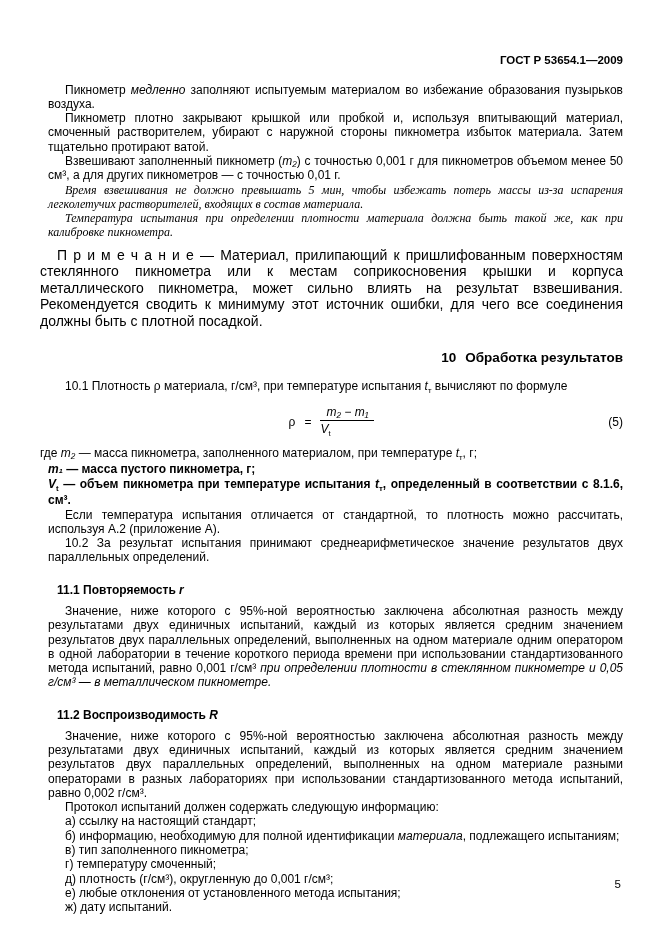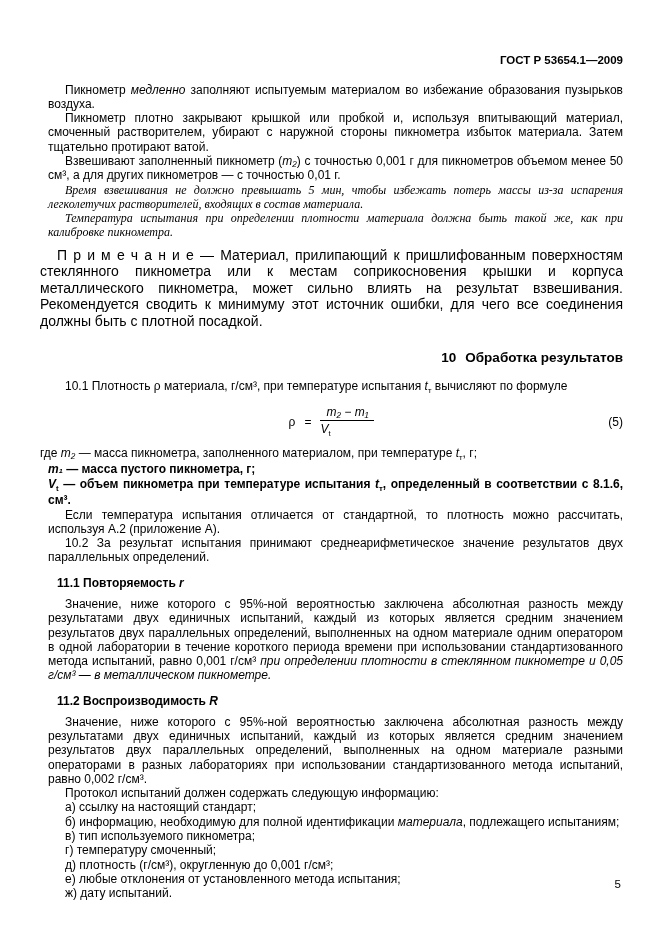--- a/index.html
+++ b/index.html
@@ -12,21 +12,21 @@
   }
   .doc-header { text-align:right; font-weight:700; font-size:11.5px; margin-bottom:15px; }
   p { margin:0; }
   .indent { text-indent:17px;margin-left:8px; }
   .italic { font-style:italic;font-family:Liberation Serif, serif; }
   em, .var { font-style:italic; }
   sub { font-size:0.65em; }
   .note { font-size:14px; line-height:1.18; margin-top:7px; text-indent:17px; }
   h2.section { font-size:13.5px; font-weight:700; margin:21px 0 13px; text-indent:17px; text-align:right; }
   .h-num { margin-right:9px; }
-  .subhead { font-weight:700; margin:11px 0 7px; text-indent:17px; text-align:left; }
+  .subhead { font-weight:700; margin:18px 0 7px; text-indent:17px; text-align:left; }
   .formula-row { position:relative; margin:9px 0 7px; text-align:center; }
   .formula-inline { display:inline-flex; align-items:center; gap:9px; vertical-align:middle; }
   .frac { display:inline-block; text-align:left; }
   .frac .fnum { display:block; border-bottom:1px solid #000; padding:0 6px 1px; }
   .frac .fden { display:block; padding-top:1px; }
   .eq-number { position:absolute; right:0; top:50%; transform:translateY(-50%); }
   .where-cont { padding-left:8px;font-weight:bold; }
   .page-num { position:absolute; right:40px; bottom:44px; font-size:11.5px; }
 </style>
 </head>
@@ -86,21 +86,21 @@
     <p class="subhead"><span>11.2 Воспроизводимость </span><em class="var">R</em></p>
 
     <p class="indent">Значение, ниже которого с 95%-ной вероятностью заключена абсолютная разность между результатами двух единичных испытаний, каждый из которых является средним значением результатов двух параллельных определений, выполненных на одном материале разными операторами в разных лабораториях при использовании стандартизованного метода испытаний, равно 0,002 г/см³.</p>
 
 
     <p class="indent">Протокол испытаний должен содержать следующую информацию:</p>
 
     <div>
       <p class="indent">а) ссылку на настоящий стандарт;</p>
       <p class="indent"><span>б) информацию, необходимую для полной идентификации </span><em>материала</em><span>, подлежащего испытаниям;</span></p>
-      <p class="indent">в) тип используемого пикнометра;</p>
+      <p class="indent">в) тип заполненного пикнометра;</p>
       <p class="indent">г) температуру смоченный;</p>
       <p class="indent">д) плотность (г/см³), округленную до 0,001 г/см³;</p>
       <p class="indent">е) любые отклонения от установленного метода испытания;</p>
       <p class="indent">ж) дату испытаний.</p>
     </div>
 
   </main>
 
   <span class="page-num">5</span>
 

